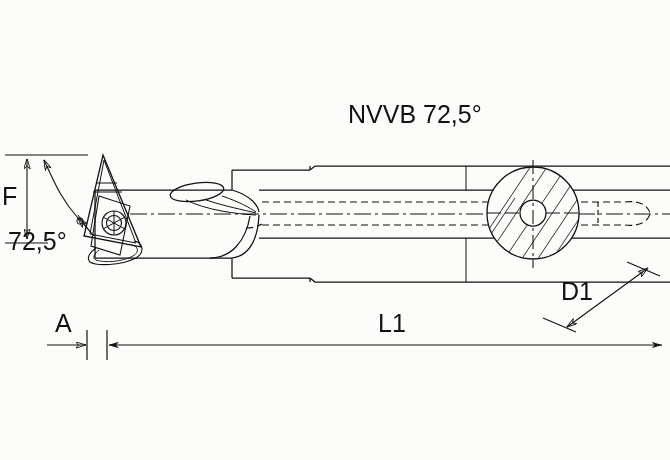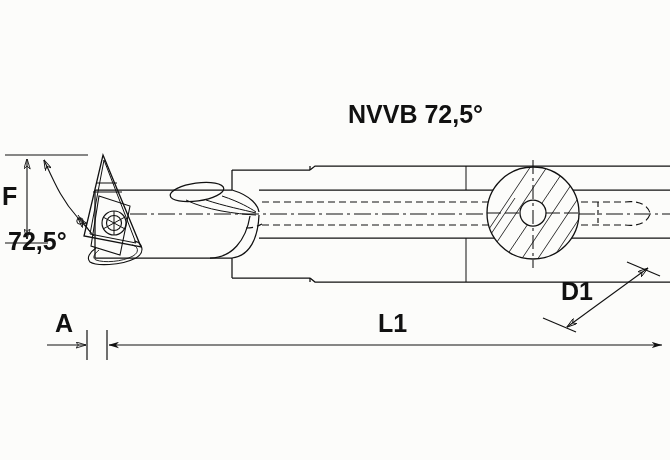--- a/index.html
+++ b/index.html
@@ -4,21 +4,21 @@
 <title>NVVB 72,5 Technical Drawing</title>
 <style>
   html,body{margin:0;padding:0;}
   body{
     width:670px;height:460px;
     background:#fcfcfa;
     font-family:"Liberation Sans", sans-serif;
     overflow:hidden;
     position:relative;
   }
-  #drawing-root{position:absolute;left:0;top:0;width:670px;height:460px;font-weight:bold;}
+  #drawing-root{position:absolute;left:0;top:0;width:670px;height:460px;}
   svg{display:block;}
   .lbl{
     font-family:"Liberation Sans", sans-serif;
     fill:#111111;
     dominant-baseline:middle;
   }
   .title-lbl{font-size:25px;}
   .dim-lbl{font-size:25px;}
   .ang-lbl{font-size:25px;}
 </style>

